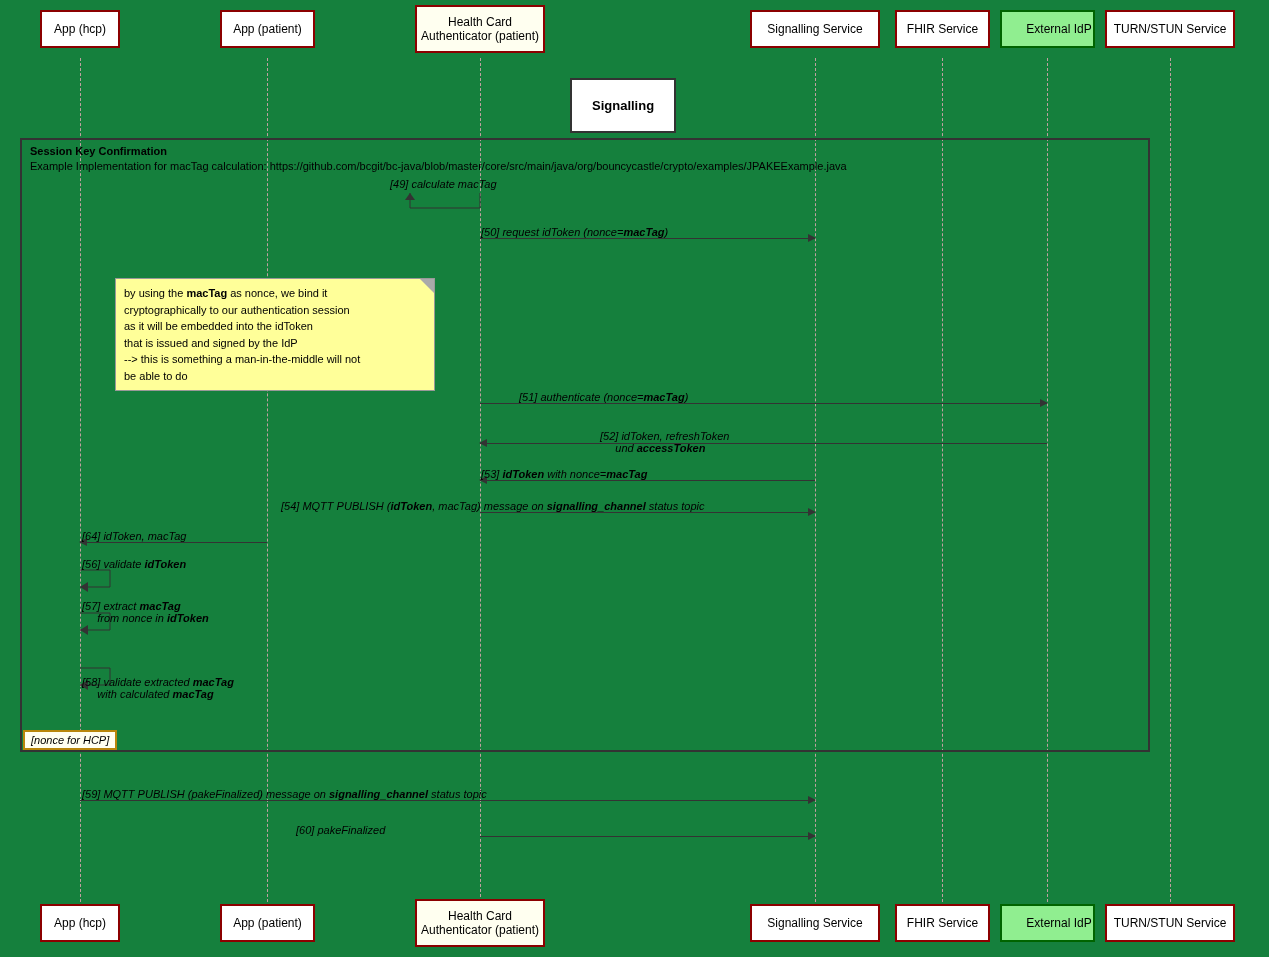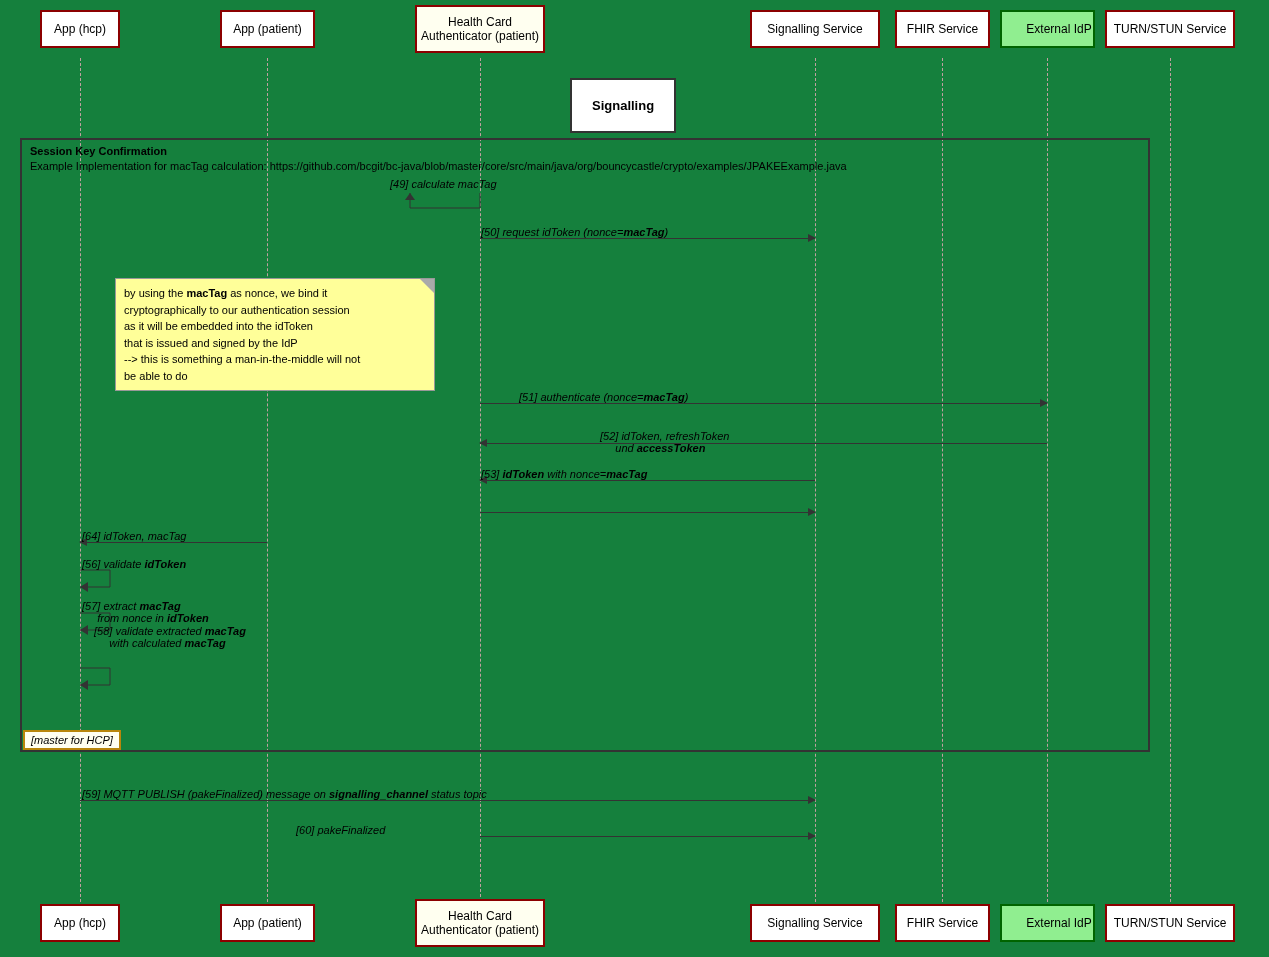--- a/index.html
+++ b/index.html
@@ -177,20 +177,21 @@
   <div class="arrow-label" style="left:600px;top:430px;">[52] idToken, refreshToken<br>&nbsp;&nbsp;&nbsp;&nbsp;&nbsp;und <b>accessToken</b></div>
 
   <div style="position:absolute;left:480px;top:480px;width:335px;height:1px;background:#333;z-index:8;">
     <div style="position:absolute;left:-1px;top:-4px;border-right:8px solid #333;border-top:4px solid transparent;border-bottom:4px solid transparent;"></div>
   </div>
   <div class="arrow-label" style="left:481px;top:468px;">[53] <b>idToken</b> with nonce=<b>macTag</b></div>
 
   <div style="position:absolute;left:480px;top:512px;width:335px;height:1px;background:#333;z-index:8;">
     <div style="position:absolute;right:-1px;top:-4px;border-left:8px solid #333;border-top:4px solid transparent;border-bottom:4px solid transparent;"></div>
   </div>
+  <div class="arrow-label" style="left:281px;top:500px;">[54] MQTT PUBLISH (<b>idToken</b>, macTag) message on <b>signalling_channel</b> status topic</div>
 
   <div style="position:absolute;left:80px;top:542px;width:187px;height:1px;background:#333;z-index:8;">
     <div style="position:absolute;left:-1px;top:-4px;border-right:8px solid #333;border-top:4px solid transparent;border-bottom:4px solid transparent;"></div>
   </div>
   <div class="arrow-label" style="left:82px;top:530px;">[64] idToken, macTag</div>
 
   <svg style="position:absolute;left:50px;top:565px;width:80px;height:28px;overflow:visible;z-index:8;">
     <line x1="30" y1="5" x2="60" y2="5" stroke="#333" stroke-width="1"></line>
     <line x1="60" y1="5" x2="60" y2="22" stroke="#333" stroke-width="1"></line>
     <line x1="30" y1="22" x2="60" y2="22" stroke="#333" stroke-width="1"></line>
@@ -205,23 +206,23 @@
     <polygon points="30,22 38,17 38,27" fill="#333"></polygon>
   </svg>
   <div class="arrow-label" style="left:82px;top:600px;">[57] extract <b>macTag</b><br>&nbsp;&nbsp;&nbsp;&nbsp;&nbsp;from nonce in <b>idToken</b></div>
 
   <svg style="position:absolute;left:50px;top:663px;width:80px;height:30px;overflow:visible;z-index:8;">
     <line x1="30" y1="5" x2="60" y2="5" stroke="#333" stroke-width="1"></line>
     <line x1="60" y1="5" x2="60" y2="22" stroke="#333" stroke-width="1"></line>
     <line x1="30" y1="22" x2="60" y2="22" stroke="#333" stroke-width="1"></line>
     <polygon points="30,22 38,17 38,27" fill="#333"></polygon>
   </svg>
-  <div class="arrow-label" style="left:82px;top:625px;margin-left:12px;">[58] validate extracted <b>macTag</b><br>&nbsp;&nbsp;&nbsp;&nbsp;&nbsp;with calculated <b>macTag</b></div>
-
-  <div class="repeat-box" style="left:23px;top:730px;">[master for HCP]</div>
+  <div class="arrow-label" style="left:82px;top:676px;">[58] validate extracted <b>macTag</b><br>&nbsp;&nbsp;&nbsp;&nbsp;&nbsp;with calculated <b>macTag</b></div>
+
+  <div class="repeat-box" style="left:23px;top:730px;">[nonce for HCP]</div>
 
   <div style="position:absolute;left:80px;top:800px;width:735px;height:1px;background:#333;z-index:8;">
     <div style="position:absolute;right:-1px;top:-4px;border-left:8px solid #333;border-top:4px solid transparent;border-bottom:4px solid transparent;"></div>
   </div>
   <div class="arrow-label" style="left:82px;top:788px;">[59] MQTT PUBLISH (pakeFinalized) message on <b>signalling_channel</b> status topic</div>
 
   <div style="position:absolute;left:480px;top:836px;width:335px;height:1px;background:#333;z-index:8;">
     <div style="position:absolute;right:-1px;top:-4px;border-left:8px solid #333;border-top:4px solid transparent;border-bottom:4px solid transparent;"></div>
   </div>
   <div class="arrow-label" style="left:296px;top:824px;">[60] pakeFinalized</div>

